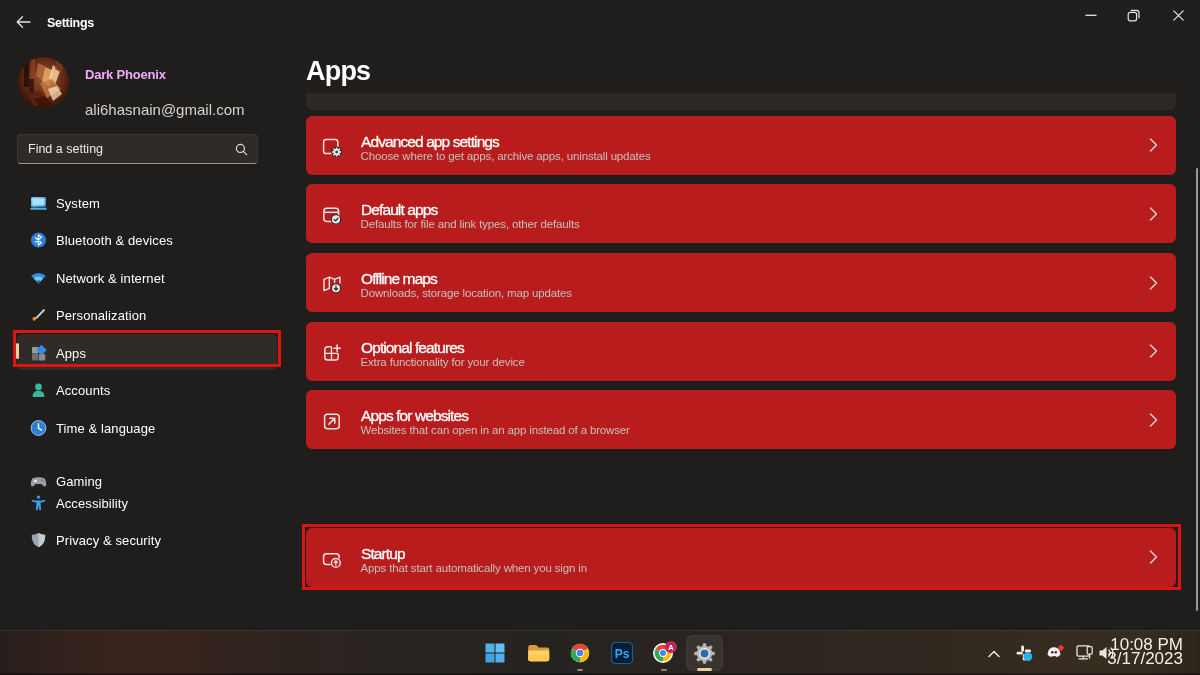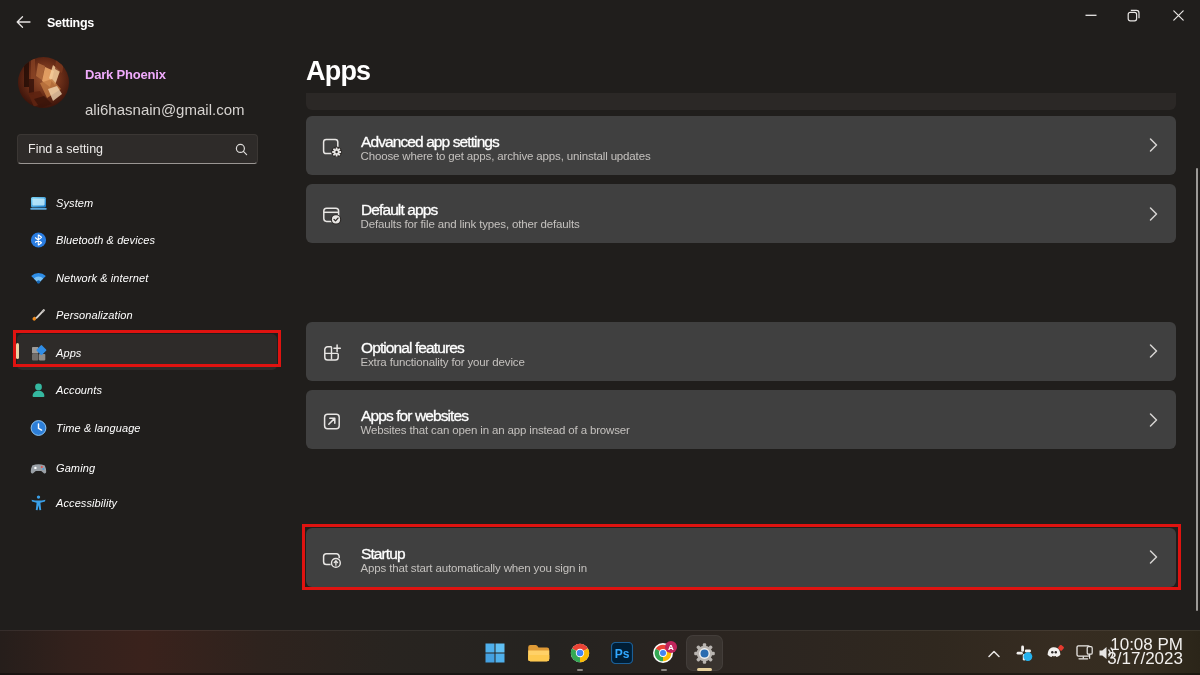--- a/index.html
+++ b/index.html
@@ -2,22 +2,22 @@
 <html><head>
 <meta charset="utf-8">
 <style>
   * { margin:0; padding:0; box-sizing:border-box; }
   html,body { width:1200px; height:675px; overflow:hidden; background:#1f1d1b;
     font-family:"Liberation Sans", sans-serif; }
   .abs { position:absolute; }
   #stage { position:relative; width:1200px; height:675px; background:#201e1c; }
   .nav-item { position:absolute; left:0; width:290px; height:37.5px; }
   .nav-item .ic { position:absolute; left:30px; top:50%; transform:translateY(-50%); width:17px; height:17px; }
-  .nav-item .tx { position:absolute; left:56px; top:50%; transform:translateY(-50%); color:#ffffff; font-size:11px; letter-spacing:0.1px;font-style:italic; }
-  .card { position:absolute; left:306px; width:870px; height:59.3px; background:#404040; border-radius:6px;text-align:center; }
+  .nav-item .tx { position:absolute; left:56px; top:50%; transform:translateY(-50%); color:#ffffff; font-size:13px; letter-spacing:0.1px; }
+  .card { position:absolute; left:306px; width:870px; height:59.3px; background:#b91c1c; border-radius:6px;text-align:center; }
   .card .cic { position:absolute; left:16px; top:22px; width:20px; height:19px; }
   .card .ct { position:absolute; left:55px; top:18px; color:#ffffff; font-size:15.5px; letter-spacing:-0.9px; line-height:15.5px; -webkit-text-stroke:0.35px rgba(255,255,255,0.85); }
   .card .cs { position:absolute; left:54.5px; top:35px; color:#c4c1be; font-size:11.5px; letter-spacing:-0.15px; line-height:11.5px; }
   .card .chev { position:absolute; right:18px; top:50%; transform:translateY(-50%); }
 </style>
 </head>
 <body>
 <div id="stage">
 
   <svg class="abs" style="left:16px;top:15px;" width="15" height="14" viewBox="0 0 15 14">
@@ -131,35 +131,42 @@
     <div class="tx">Accounts</div>
   </div>
   <div class="nav-item" style="top:409px;">
     <svg class="ic" viewBox="0 0 17 17">
         <circle cx="8.5" cy="8.5" r="7.4" fill="#2d7fd8"></circle>
         <circle cx="8.5" cy="8.5" r="7.4" fill="none" stroke="#8fc6f2" stroke-width="1"></circle>
         <path d="M8.5 4.4 V8.8 L11.6 10.6" stroke="#fff" stroke-width="1.45" fill="none" stroke-linecap="round"></path>
       </svg>
     <div class="tx">Time &amp; language</div>
   </div>
-  <div class="nav-item" style="top:449px;padding-left:35px;">
+  <div class="nav-item" style="top:462px;padding-left:35px;">
     <svg class="ic" viewBox="0 0 17 17">
         <path d="M2.2 6 q6.3 -2.6 12.6 0 q1.6 3.4 1.4 6.6 q-0.2 1.8 -2 1.4 l-3 -2.4 h-5.4 l-3 2.4 q-1.8 0.4 -2 -1.4 q-0.2 -3.2 1.4 -6.6 Z" fill="#9aa0a6"></path>
         <circle cx="5.4" cy="8.4" r="1.2" fill="#fff"></circle>
         <circle cx="11.8" cy="7.4" r="1" fill="#e24b4b"></circle>
         <circle cx="13.4" cy="9.4" r="1" fill="#4b9de2"></circle>
       </svg>
     <div class="tx">Gaming</div>
   </div>
   <div class="nav-item" style="top:484px;">
     <svg class="ic" viewBox="0 0 17 17">
         <circle cx="8.5" cy="2.6" r="1.7" fill="#3aa0e8"></circle>
         <path d="M1.6 5.2 q6.9 1.8 13.8 0 l-0.4 1.8 -4.6 1.2 0.8 7.2 -1.8 0.4 -0.9 -5 -0.9 5 -1.8 -0.4 0.8 -7.2 -4.6 -1.2 Z" fill="#3aa0e8"></path>
       </svg>
     <div class="tx">Accessibility</div>
+  </div>
+  <div class="nav-item" style="top:521.5px;">
+    <svg class="ic" viewBox="0 0 17 17">
+        <path d="M8.5 1.4 C10.8 2.6 13 3.2 15.2 3.3 c0.3 5.8 -2 10.4 -6.7 12.4 C3.8 13.7 1.5 9.1 1.8 3.3 4 3.2 6.2 2.6 8.5 1.4 Z" fill="#9aa5ad"></path>
+        <path d="M8.5 1.4 C10.8 2.6 13 3.2 15.2 3.3 c0.3 5.8 -2 10.4 -6.7 12.4 Z" fill="#c2ccd3"></path>
+      </svg>
+    <div class="tx">Privacy &amp; security</div>
   </div>
 
   <div class="abs" style="left:12.5px;top:330px;width:268px;height:37px;border:3px solid #df1310;"></div>
 
   <div class="abs" style="left:306px;top:58px;color:#fff;font-size:27px;font-weight:700;letter-spacing:-0.8px;line-height:27px;">Apps</div>
 
   <div class="abs" style="left:306px;top:92.5px;width:870px;height:17px;background:#2b2826;border-radius:0 0 6px 6px;"></div>
 
   <div class="card" style="top:115.5px;">
     <svg class="cic" viewBox="0 0 20 19">
@@ -193,20 +200,34 @@
         <circle cx="14" cy="13.4" r="4.1" fill="#e8e6e4"></circle>
         <path d="M12 13.4 l1.5 1.5 2.5 -2.8" stroke="#2b2826" stroke-width="1.3" fill="none" stroke-linecap="round" stroke-linejoin="round"></path>
       </svg>
     <div class="ct">Default apps</div>
     <div class="cs">Defaults for file and link types, other defaults</div>
     <svg class="chev" width="9" height="15" viewBox="0 0 9 15">
         <path d="M1.5 1.5 L7.5 7.5 L1.5 13.5" stroke="#d6d4d2" stroke-width="1.5" fill="none" stroke-linecap="round" stroke-linejoin="round"></path>
       </svg>
   </div>
 
+  <div class="card" style="top:253px;">
+    <svg class="cic" viewBox="0 0 20 19">
+        <path d="M2 4.4 L7.3 2.2 V13.4 L2 15.6 Z" stroke="#e8e6e4" stroke-width="1.4" fill="none" stroke-linejoin="round"></path>
+        <path d="M7.3 2.2 L12.6 4.4 V8.2 M12.6 4.4 L17.9 2.2 V8.6" stroke="#e8e6e4" stroke-width="1.4" fill="none" stroke-linejoin="round"></path>
+        <circle cx="14" cy="13.2" r="5" fill="#2b2826"></circle>
+        <circle cx="14" cy="13.2" r="4" fill="#e8e6e4"></circle>
+        <path d="M14 10.9 v4 M12.3 13.4 l1.7 1.8 1.7 -1.8" stroke="#2b2826" stroke-width="1.2" fill="none" stroke-linecap="round" stroke-linejoin="round"></path>
+      </svg>
+    <div class="ct">Offline maps</div>
+    <div class="cs">Downloads, storage location, map updates</div>
+    <svg class="chev" width="9" height="15" viewBox="0 0 9 15">
+        <path d="M1.5 1.5 L7.5 7.5 L1.5 13.5" stroke="#d6d4d2" stroke-width="1.5" fill="none" stroke-linecap="round" stroke-linejoin="round"></path>
+      </svg>
+  </div>
 
   <div class="card" style="top:321.5px;">
     <svg class="cic" viewBox="0 0 20 19">
         <path d="M16.2 9.6 V13.2 a2.8 2.8 0 0 1 -2.8 2.8 H5.6 A2.8 2.8 0 0 1 2.8 13.2 V5.6 A2.8 2.8 0 0 1 5.6 2.8 H9.8" stroke="#e8e6e4" stroke-width="1.5" fill="none"></path>
         <path d="M9.5 3 v12.6 M3 9.4 h13" stroke="#e8e6e4" stroke-width="1.4"></path>
         <path d="M15.1 1 v6.4 M11.9 4.2 h6.4" stroke="#e8e6e4" stroke-width="1.5" stroke-linecap="round"></path>
       </svg>
     <div class="ct">Optional features</div>
     <div class="cs">Extra functionality for your device</div>
     <svg class="chev" width="9" height="15" viewBox="0 0 9 15">

